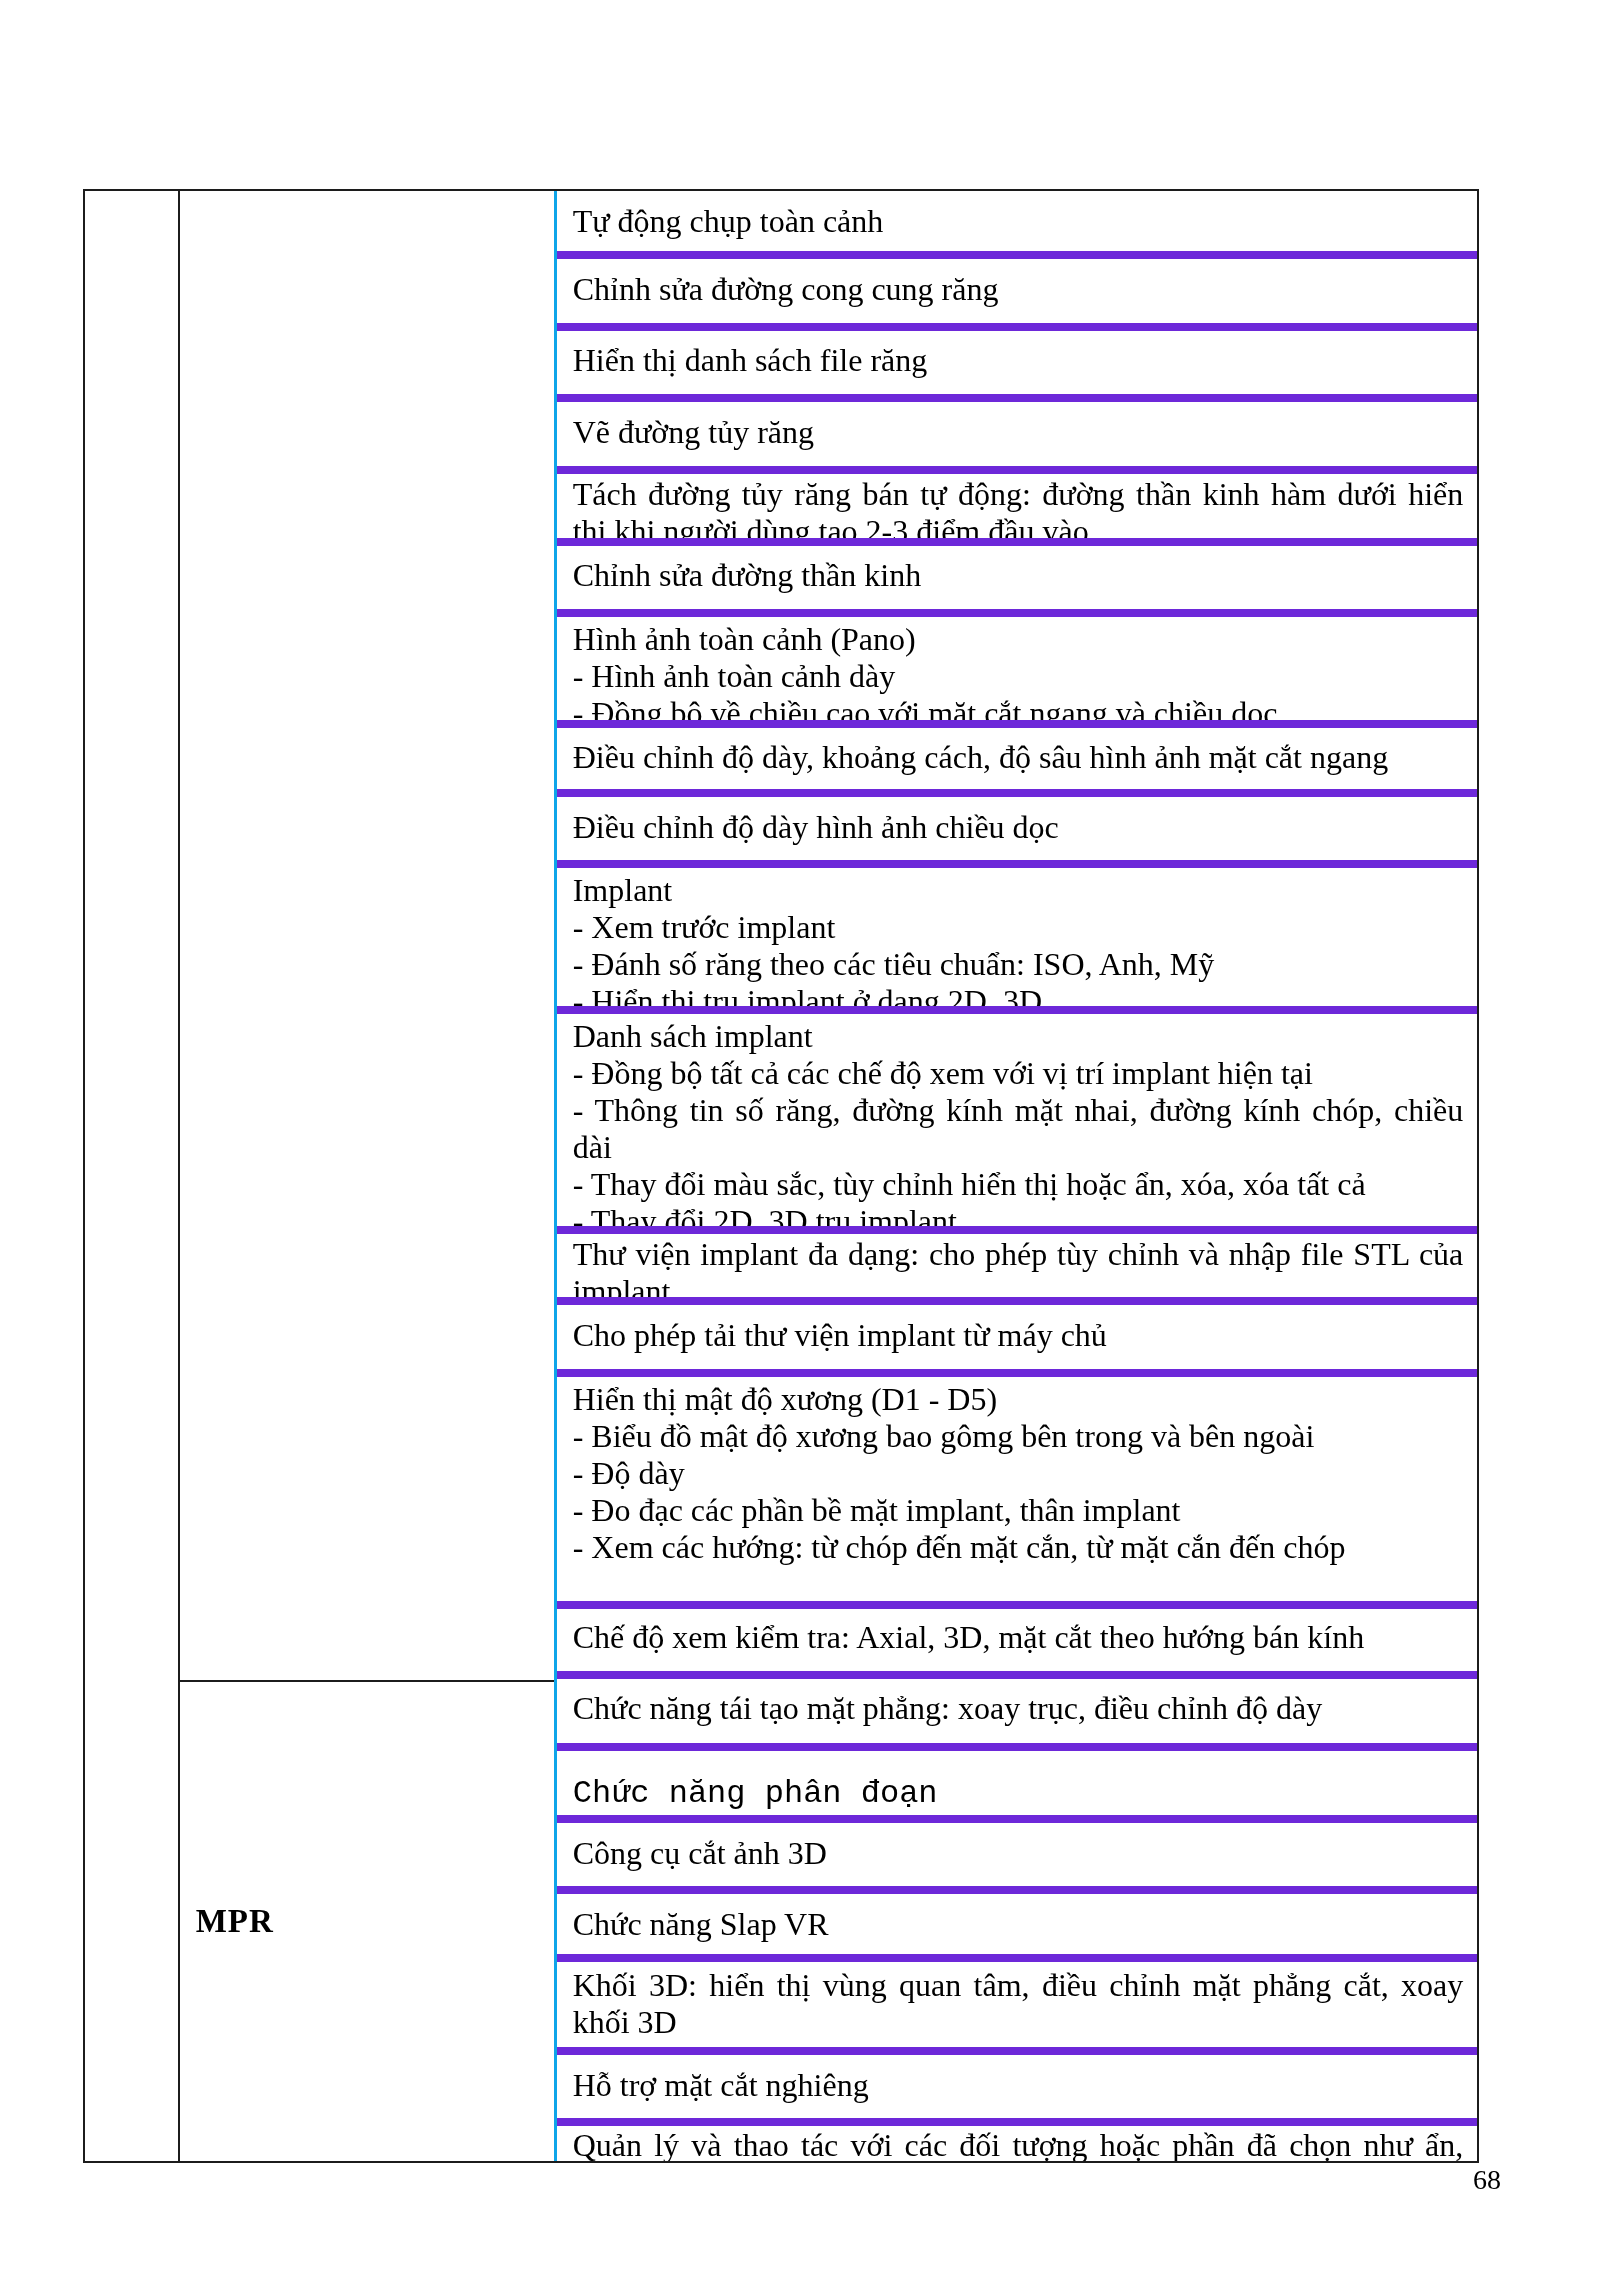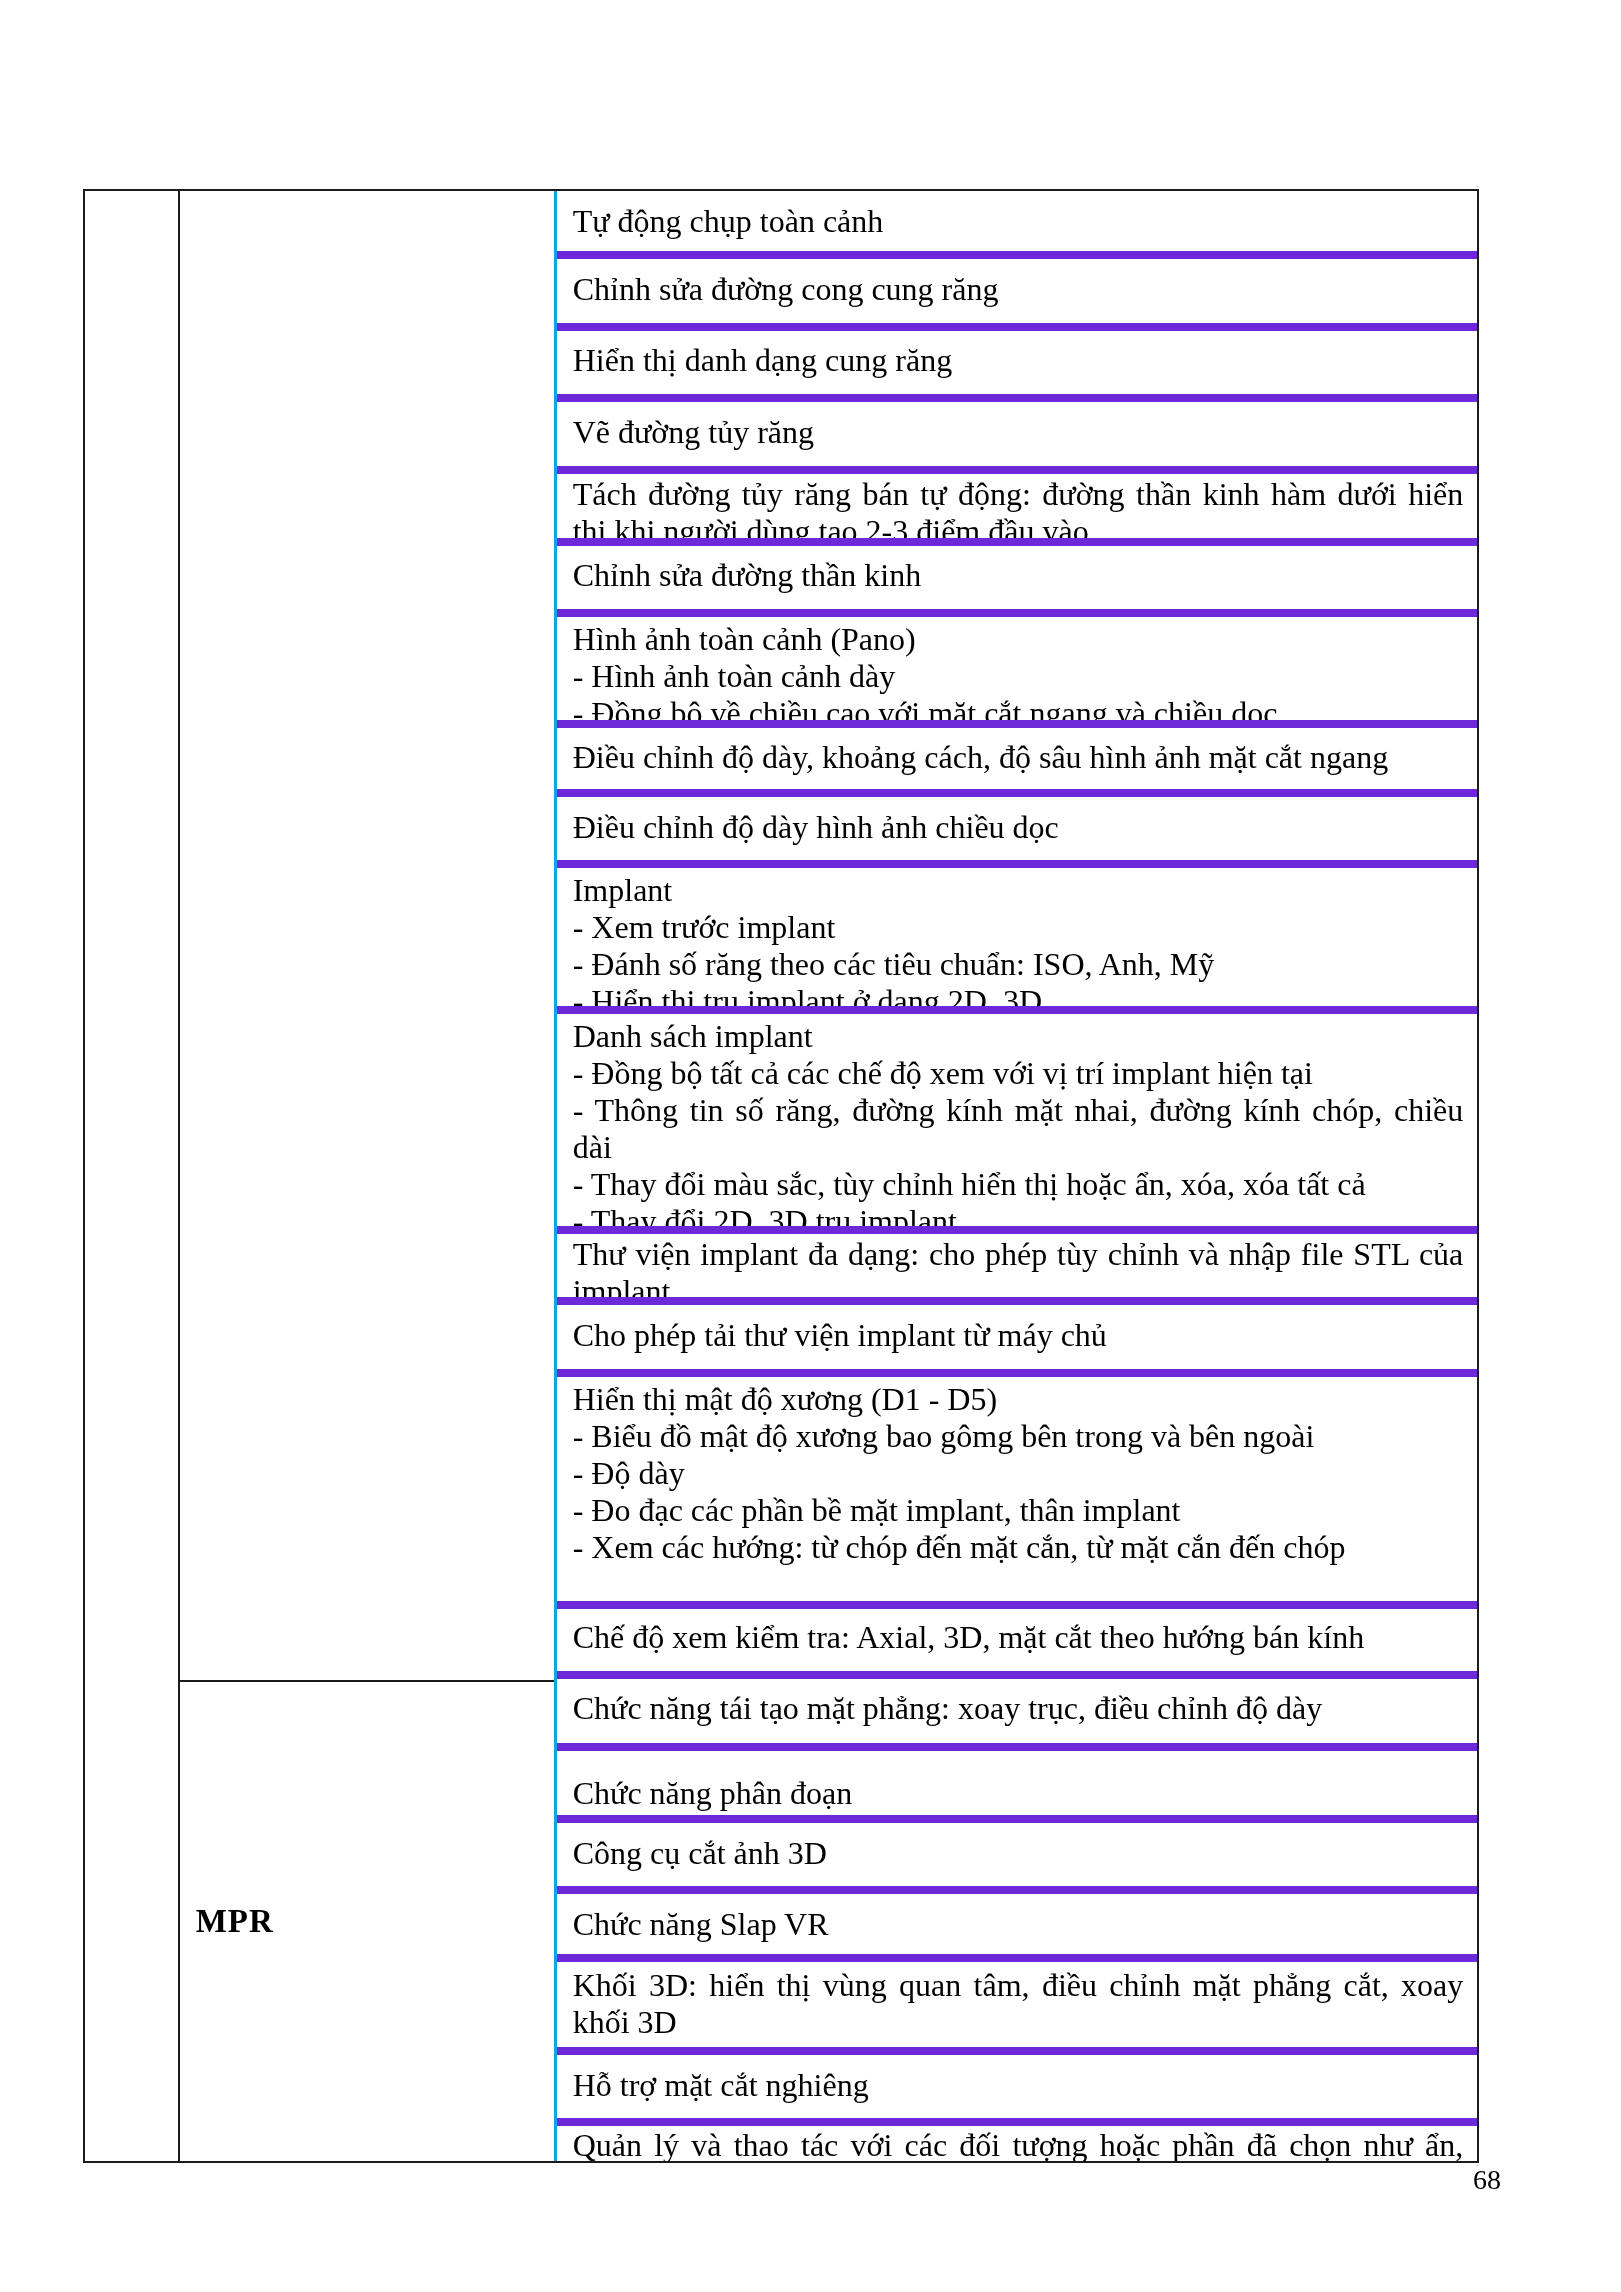--- a/index.html
+++ b/index.html
@@ -95,21 +95,21 @@
       <div class="group-top"></div>
       <div class="group-bottom">
         <span class="group-label">MPR</span>
       </div>
     </div>
 
     <div class="col-features">
 
       <div class="cell" style="height:70px;  padding-top:11.8px;">Tự động chụp toàn cảnh</div>
       <div class="cell" style="height:74px;  padding-top:11.8px;">Chỉnh sửa đường cong cung răng</div>
-      <div class="cell" style="height:74px;  padding-top:11.8px;">Hiển thị danh dạng cung răng</div>
+      <div class="cell" style="height:74px;  padding-top:11.8px;">Hiển thị danh sách file răng</div>
       <div class="cell" style="height:74px;  padding-top:11.8px;">Vẽ đường tủy răng</div>
       <div class="cell" style="height:74px;  padding-top:2px;">Tách đường tủy răng bán tự động: đường thần kinh hàm dưới hiển thị khi người dùng tạo 2-3 điểm đầu vào</div>
       <div class="cell" style="height:74px;  padding-top:11.8px;">Chỉnh sửa đường thần kinh</div>
       <div class="cell" style="height:115px; padding-top:3.9px;">Hình ảnh toàn cảnh (Pano)
 - Hình ảnh toàn cảnh dày
 - Đồng bộ về chiều cao với mặt cắt ngang và chiều dọc</div>
       <div class="cell" style="height:71px;  padding-top:10.8px;">Điều chỉnh độ dày, khoảng cách, độ sâu hình ảnh mặt cắt ngang</div>
       <div class="cell" style="height:73px;  padding-top:11.8px;">Điều chỉnh độ dày hình ảnh chiều dọc</div>
       <div class="cell" style="height:152px; padding-top:3.9px;">Implant
 - Xem trước implant
@@ -123,21 +123,21 @@
       <div class="cell" style="height:74px;  padding-top:2px;">Thư viện implant đa dạng: cho phép tùy chỉnh và nhập file STL của implant</div>
       <div class="cell" style="height:74px;  padding-top:11.8px;">Cho phép tải thư viện implant từ máy chủ</div>
       <div class="cell" style="height:241px; padding-top:3.9px;">Hiển thị mật độ xương (D1 - D5)
 - Biểu đồ mật độ xương bao gômg bên trong và bên ngoài
 - Độ dày
 - Đo đạc các phần bề mặt implant, thân implant
 - Xem các hướng: từ chóp đến mặt cắn, từ mặt cắn đến chóp</div>
       <div class="cell" style="height:73px;  padding-top:10.8px;">Chế độ xem kiểm tra: Axial, 3D, mặt cắt theo hướng bán kính</div>
 
       <div class="cell" style="height:74px;  padding-top:10.8px;">Chức năng tái tạo mặt phẳng: xoay trục, điều chỉnh độ dày</div>
-      <div class="cell" style="height:74px;  padding-top:24px;">Chức năng phân đoạn</div>
+      <div class="cell" style="height:74px;  padding-top:24px;font-family:Liberation Mono, monospace;">Chức năng phân đoạn</div>
       <div class="cell" style="height:73px;  padding-top:11.8px;">Công cụ cắt ảnh 3D</div>
       <div class="cell" style="height:70px;  padding-top:11.8px;">Chức năng Slap VR</div>
       <div class="cell" style="height:96px;  padding-top:5px;">Khối 3D: hiển thị vùng quan tâm, điều chỉnh mặt phẳng cắt, xoay khối 3D</div>
       <div class="cell" style="height:73px;  padding-top:11.8px;">Hỗ trợ mặt cắt nghiêng</div>
       <div class="cell force-justify" style="height:37px; padding-top:1px;">Quản lý và thao tác với các đối tượng hoặc phần đã chọn như ẩn,</div>
     </div>
 
   </div>
 
   <div class="page-number">68</div>

